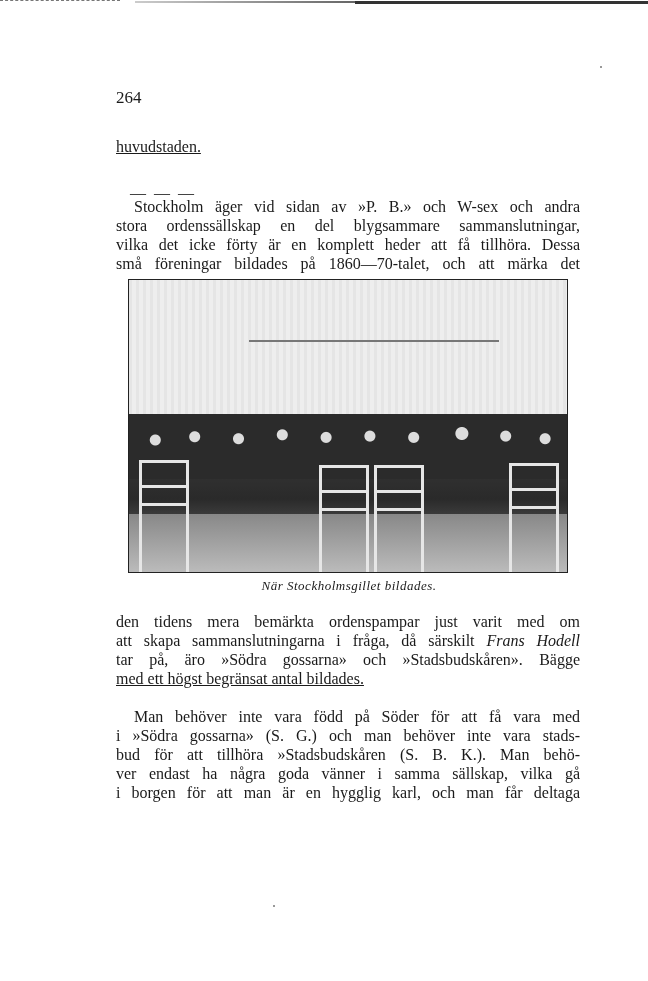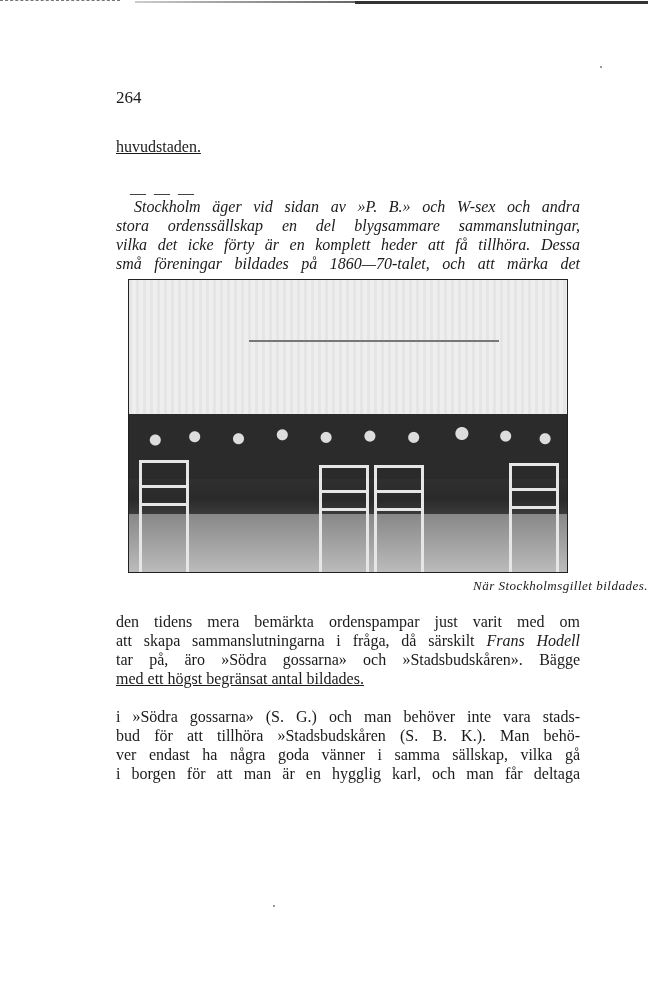--- a/index.html
+++ b/index.html
@@ -31,42 +31,42 @@
                    radial-gradient(circle at 55% 34%, #ddd 0 5px, transparent 6px),
                    radial-gradient(circle at 65% 36%, #ddd 0 5px, transparent 6px),
                    radial-gradient(circle at 76% 30%, #ddd 0 6px, transparent 7px),
                    radial-gradient(circle at 86% 34%, #ddd 0 5px, transparent 6px),
                    radial-gradient(circle at 95% 38%, #ddd 0 5px, transparent 6px),
                    #2b2b2b; }
     .figure .chair { position:absolute; width:44px; height:110px; border:3px solid #e6e6e6; border-bottom:none; }
     .figure .chair::before { content:""; position:absolute; left:0; right:0; top:22px; height:3px; background:#e6e6e6; }
     .figure .chair::after { content:""; position:absolute; left:0; right:0; top:40px; height:3px; background:#e6e6e6; }
     .figure .floor { position:absolute; left:0; bottom:0; width:100%; height:20%; background:linear-gradient(180deg,#888,#bbb); }
-    .caption { position: absolute; left: 0; width: 648px; top: 578px; text-align: right;
+    .caption { position: absolute; left: 0; width: 648px; top: 578px; text-align: center;
                font-style: italic; font-size: 13px; letter-spacing: 0.5px; padding-left: 50px; box-sizing: border-box; }
     .dot { position:absolute; width:2px; height:2px; background:#999; }
   </style>
 </head>
 <body>
 
 <div class="topline">
   <div class="seg1"></div>
   <div class="seg2"></div>
   <div class="seg3"></div>
 </div>
 
 <div class="page-number">264</div>
 
 <div class="para" style="top:137px;">
   <span class="line last">huvudstaden.</span>
 </div>
 
 <div class="dashes">— — —</div>
 
-<div class="para" style="top:197px;font-style:italic;">
+<div class="para" style="top:197px;">
   <span class="line indent">Stockholm äger vid sidan av »P. B.» och W-sex och andra</span>
   <span class="line">stora ordenssällskap en del blygsammare sammanslutningar,</span>
   <span class="line">vilka det icke förty är en komplett heder att få tillhöra. Dessa</span>
   <span class="line">små föreningar bildades på 1860—70-talet, och att märka det</span>
 </div>
 
 <div class="figure">
   <div class="wall"></div>
   <div class="frame"></div>
   <div class="crowd"></div>
@@ -80,20 +80,21 @@
 <div class="caption">När Stockholmsgillet bildades.</div>
 
 <div class="para" style="top:612px;">
   <span class="line">den tidens mera bemärkta ordenspampar just varit med om</span>
   <span class="line"><span>att skapa sammanslutningarna i fråga, då särskilt </span><i>Frans Hodell</i></span>
   <span class="line">tar på, äro »Södra gossarna» och »Stadsbudskåren». Bägge</span>
   <span class="line last">med ett högst begränsat antal bildades.</span>
 </div>
 
 <div class="para" style="top:707px;">
+  <span class="line indent">Man behöver inte vara född på Söder för att få vara med</span>
   <span class="line">i »Södra gossarna» (S. G.) och man behöver inte vara stads-</span>
   <span class="line">bud för att tillhöra »Stadsbudskåren (S. B. K.). Man behö-</span>
   <span class="line">ver endast ha några goda vänner i samma sällskap, vilka gå</span>
   <span class="line">i borgen för att man är en hygglig karl, och man får deltaga</span>
 </div>
 
 <div class="dot" style="left:273px;top:905px;"></div>
 <div class="dot" style="left:600px;top:66px;"></div>
 
 </body></html>

